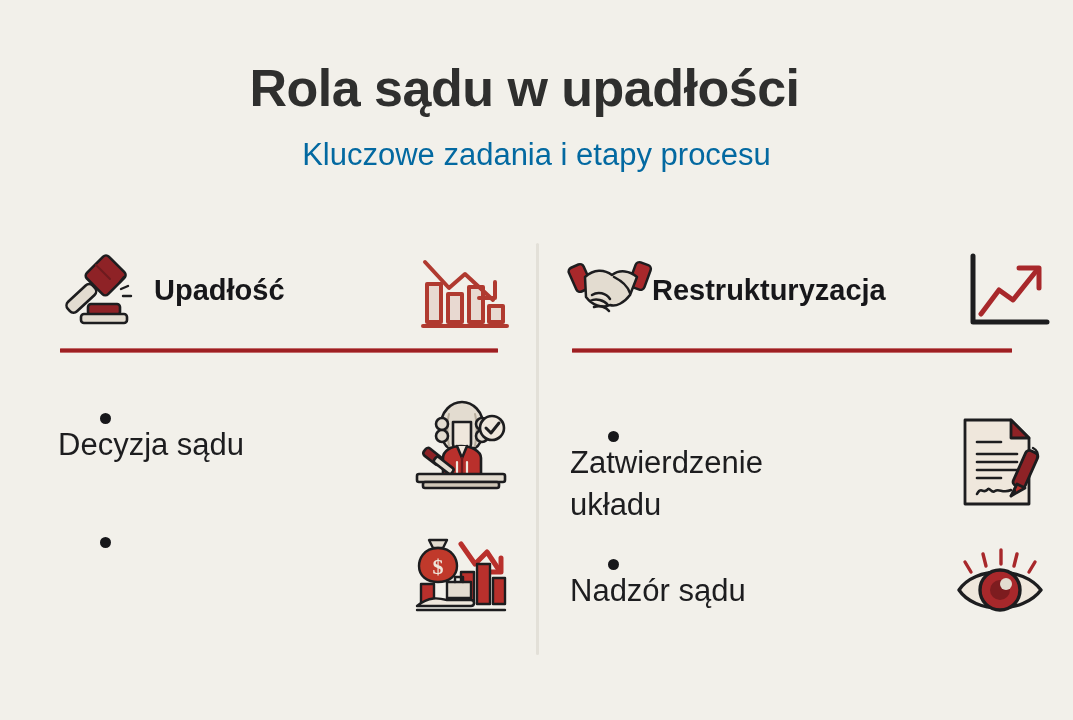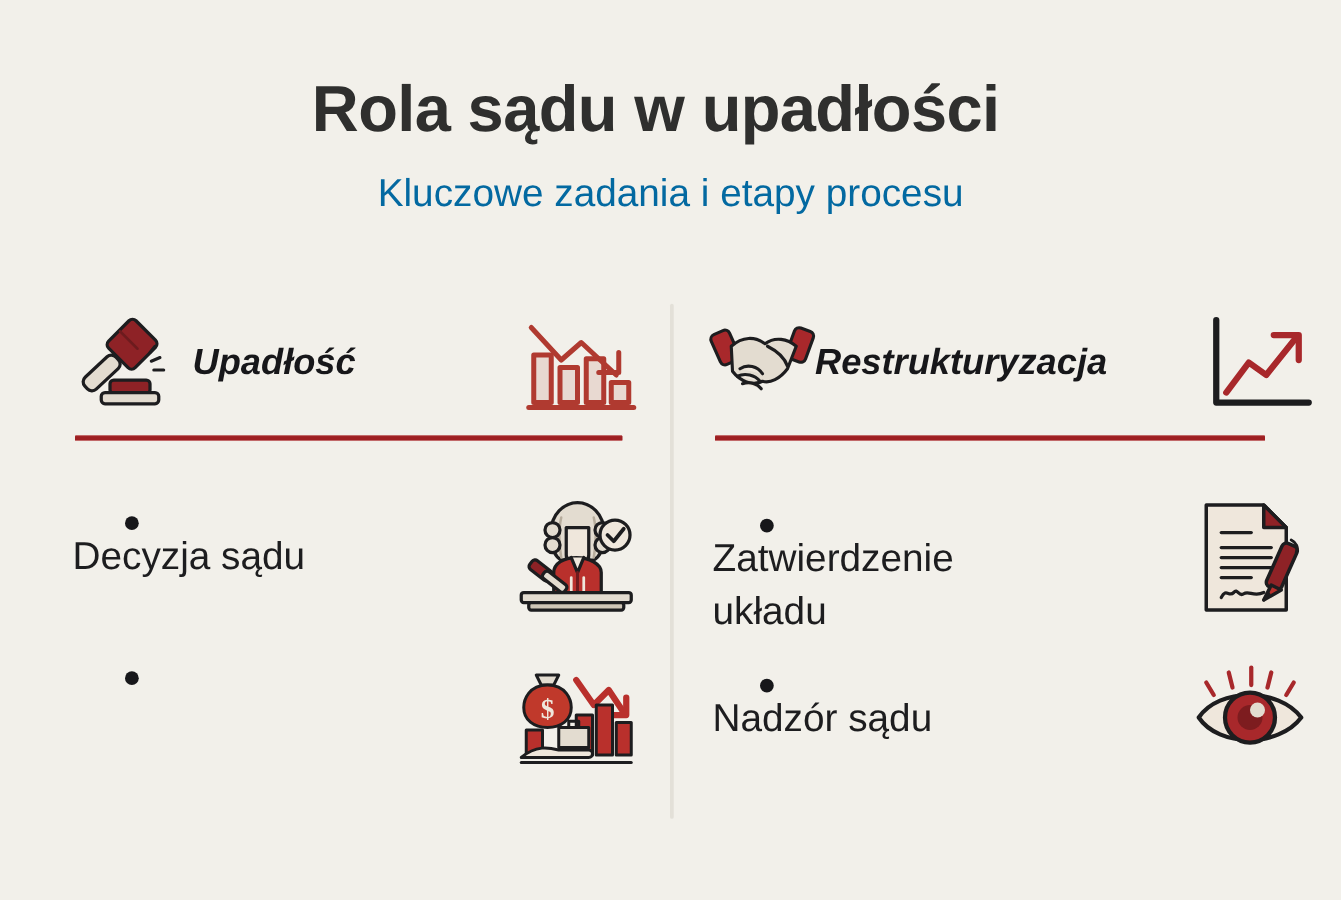--- a/index.html
+++ b/index.html
@@ -44,21 +44,20 @@
   .column.right { left:570px; }
 
   .col-head {
     position:relative;
     height:100px;
     display:flex; align-items:center;
   }
   .col-title {
     font-size:29px; font-weight:bold; color:#17171a;
     white-space:nowrap;
-    font-style:italic;
   }
   .column.left  .col-title { margin-left:18px; }
   .column.right .col-title { margin-left:0; }
 
   .head-icon { flex:0 0 auto; display:block; }
   .head-icon-right { position:absolute; right:0; top:14px; }
   .column.left  .head-icon-right { right:-6px; top:16px; }
   .column.right .head-icon-right { right:-34px; top:12px; }
 
   .rule {
@@ -73,21 +72,21 @@
 
   
   .items { position:absolute; top:150px; left:0; width:445px; }
   .item {
     position:relative;
     display:flex; align-items:flex-start;
     min-height:100px;
     flex-direction:column;
   }
   .column.left  .item.first { margin-top:6px; }
-  .column.right .item.first { margin-top:8px; }
+  .column.right .item.first { margin-top:24px; }
   .column.left  .item.second { margin-top:24px; }
   .column.right .item.second { margin-top:16px; }
 
   .bullet {
     flex:0 0 auto;
     width:11px; height:11px; border-radius:50%;
     background:#17171a;
     margin-top:17px; margin-right:18px;
     margin-left:42px;
   }

